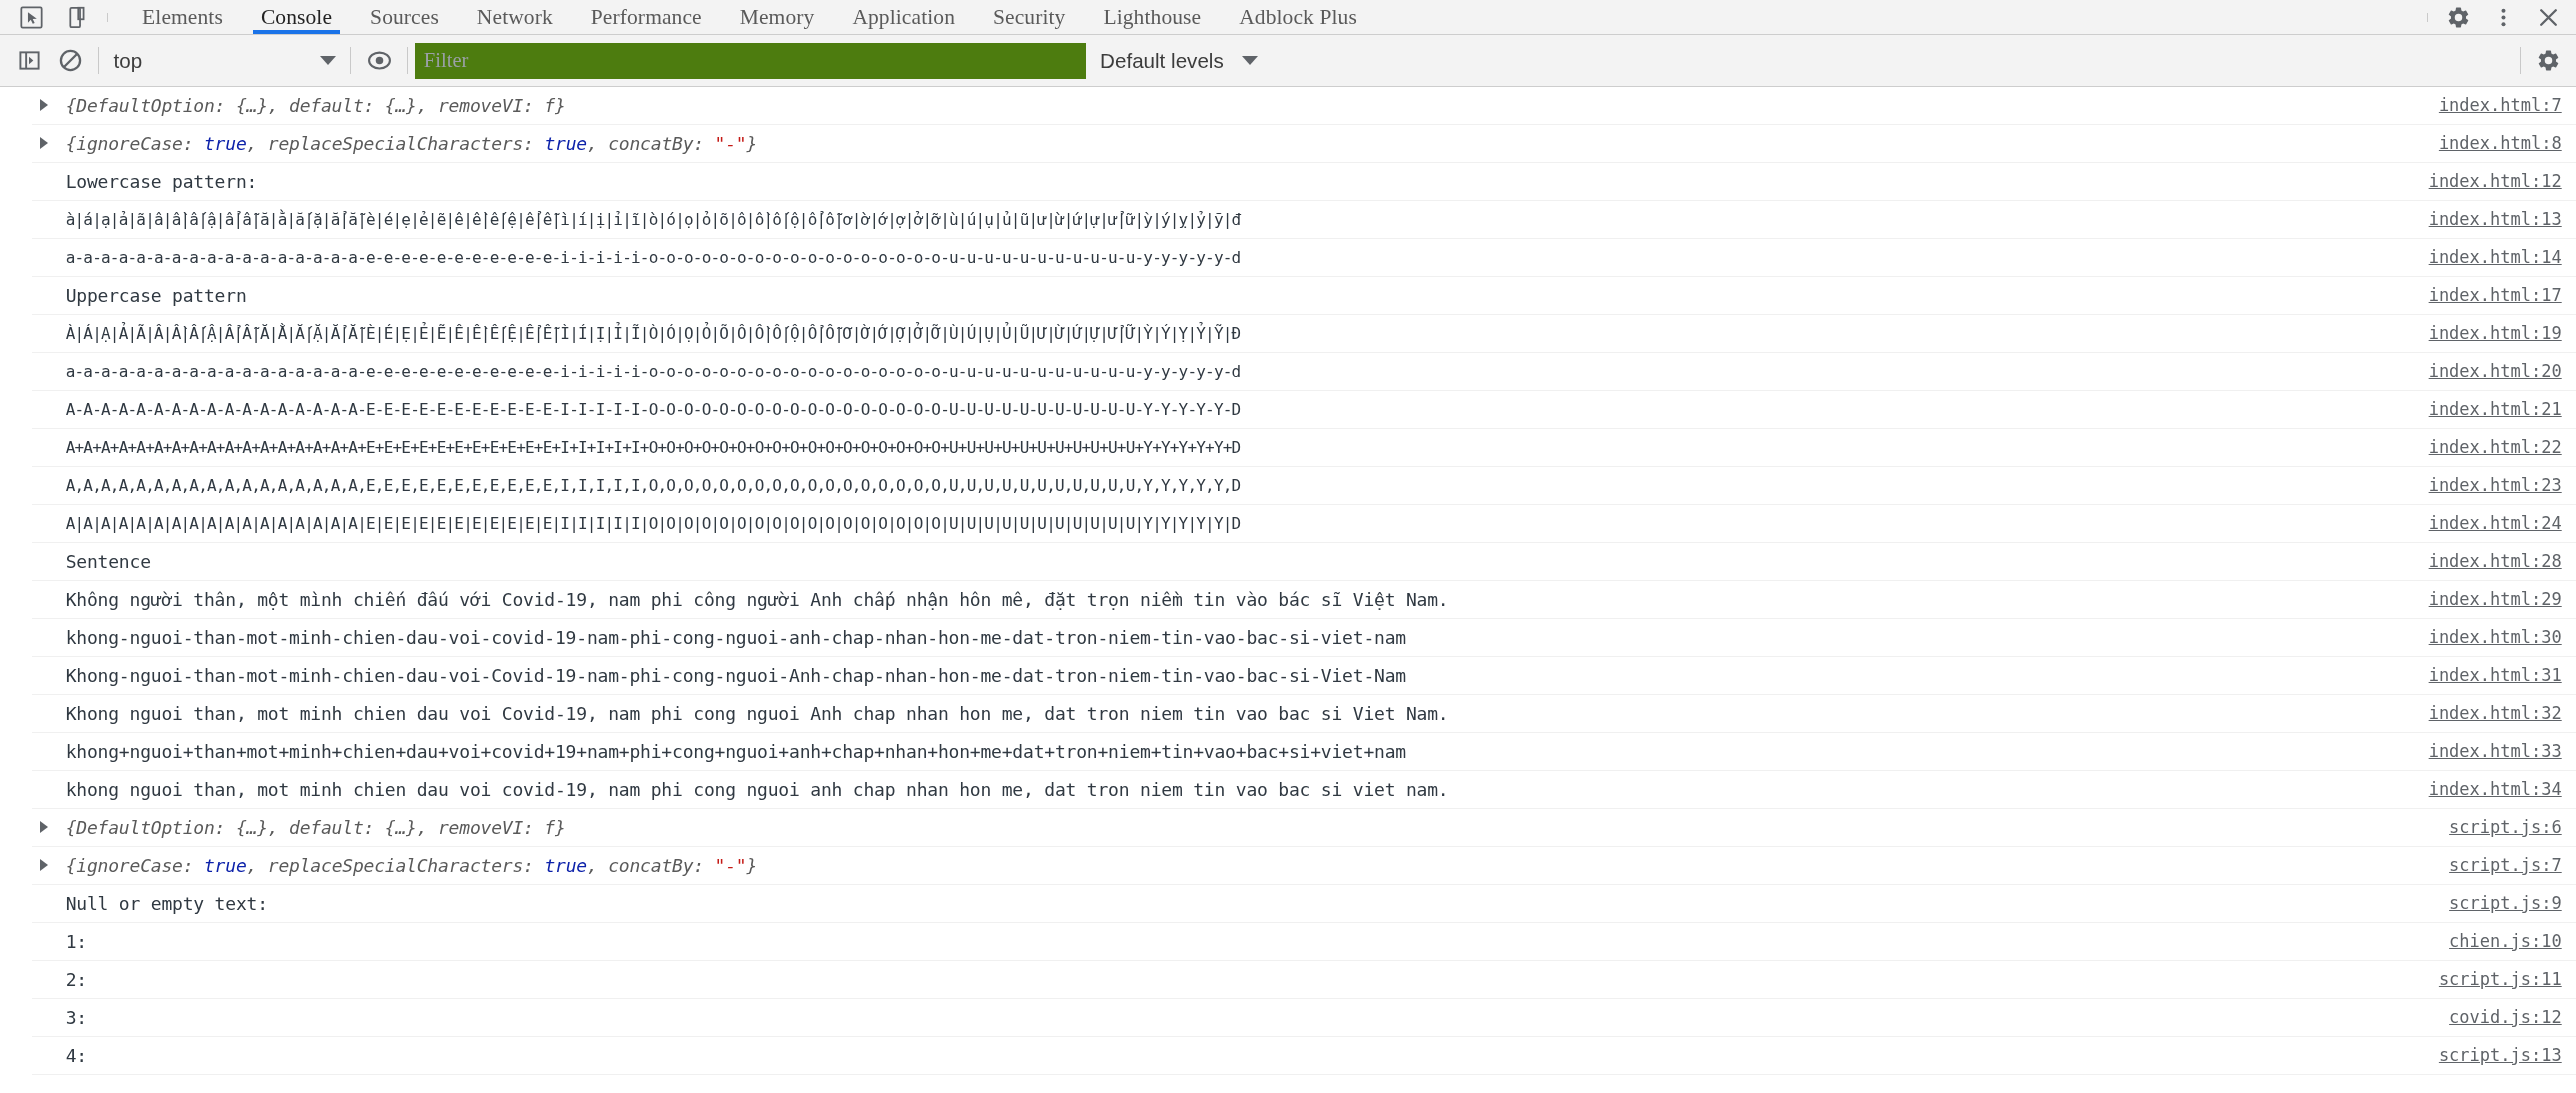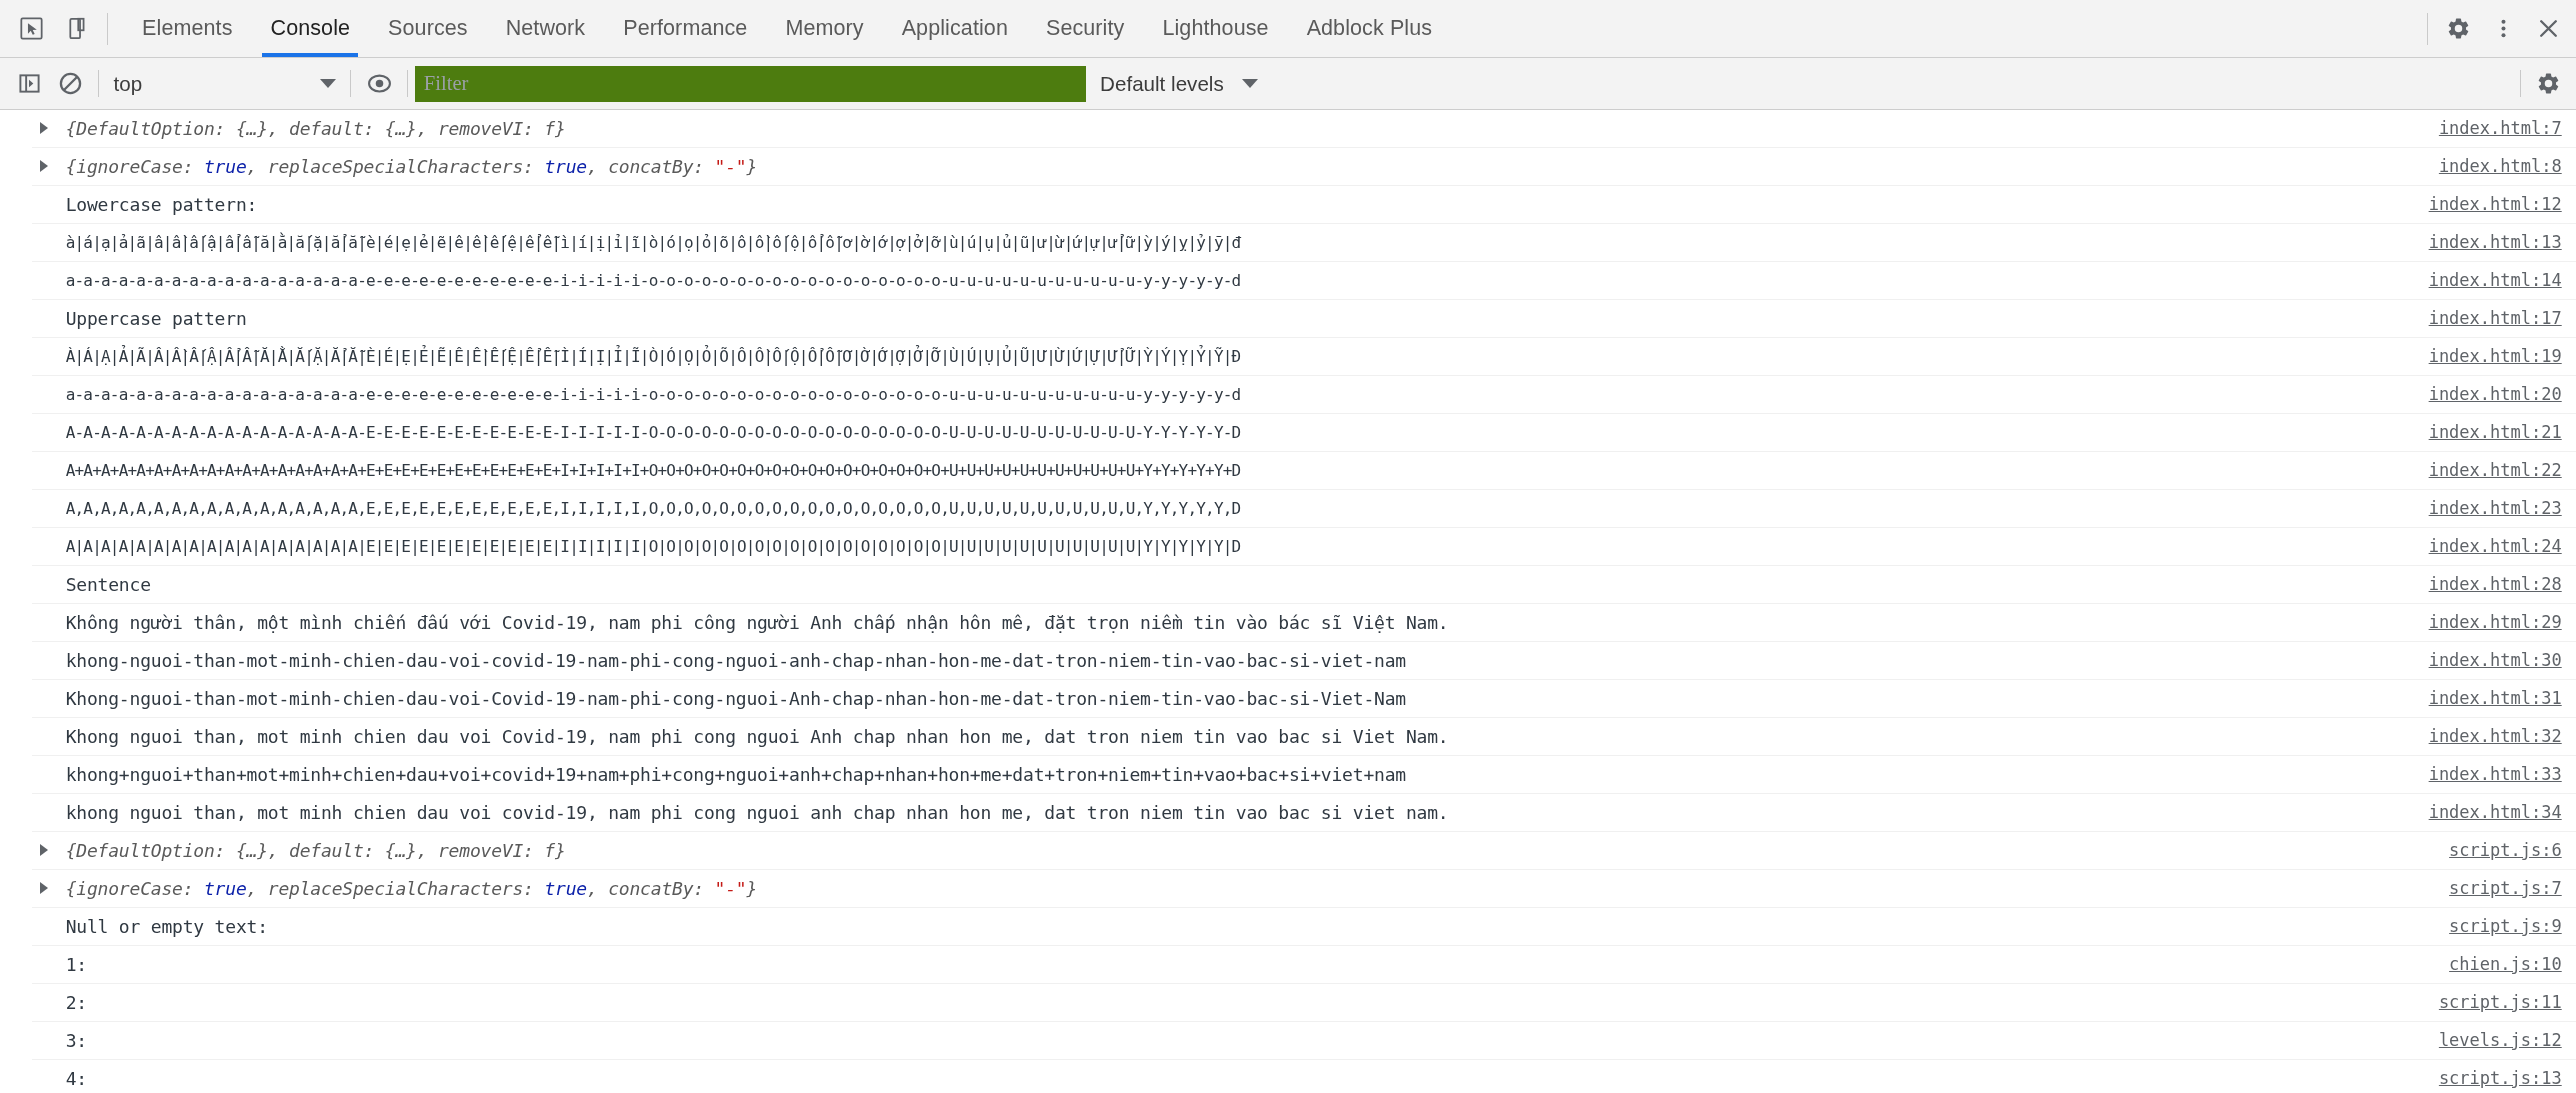--- a/index.html
+++ b/index.html
@@ -6,27 +6,28 @@
   html, body {
     margin: 0; padding: 0;
     width: 2576px; height: 1093px;
     background: #ffffff;
     font-family: "Liberation Sans", sans-serif;
     overflow: hidden;
   }
 
   
   #devtools-tabbar {
-    height: 58px;
+    height: 35px;
     background: #f3f3f3;
     border-bottom: 0.9px solid #cdcdcd;
     display: flex;
     align-items: stretch;
     padding: 0 5.4px 0 9px;
     position: relative;
+    font-family: Liberation Serif, serif;
   }
   .tool-icon-btn {
     width: 45px;
     display: flex;
     align-items: center;
     justify-content: center;
     cursor: pointer;
   }
   .tool-icon-btn svg { display: block; }
   .vsep {
@@ -452,21 +453,21 @@
       <a class="msg-src">chien.js:10</a>
     </div>
     <div class="msg-row">
       <div class="msg-arrow"></div>
       <div class="msg-text">2:</div>
       <a class="msg-src">script.js:11</a>
     </div>
     <div class="msg-row">
       <div class="msg-arrow"></div>
       <div class="msg-text">3:</div>
-      <a class="msg-src">levels.js:12</a>
+      <a class="msg-src">covid.js:12</a>
     </div>
     <div class="msg-row">
       <div class="msg-arrow"></div>
       <div class="msg-text">4:</div>
       <a class="msg-src">script.js:13</a>
     </div>
   </div>
 
 
 </body></html>

